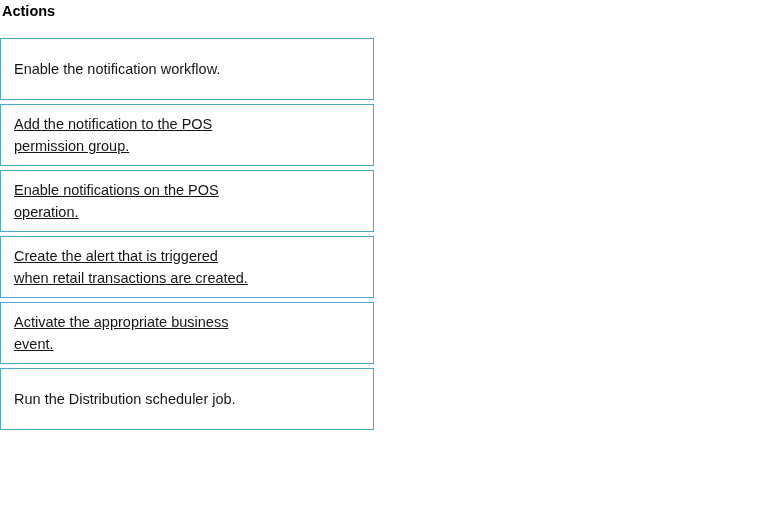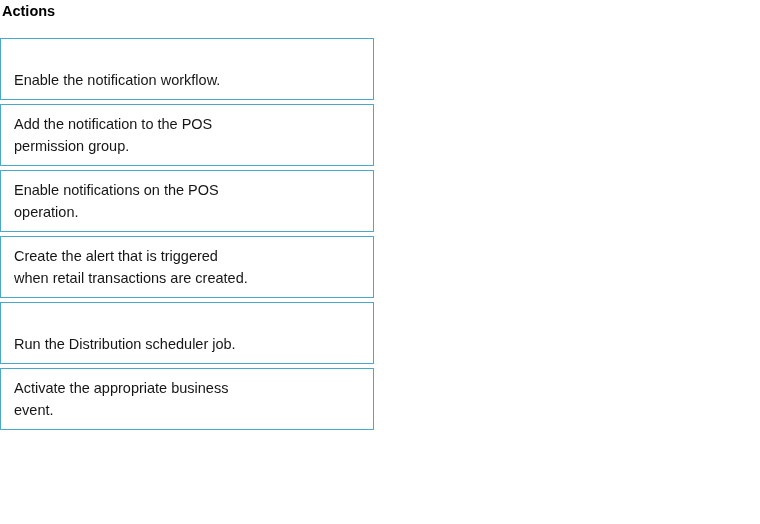--- a/index.html
+++ b/index.html
@@ -54,25 +54,25 @@
     font-size: 14.5px;
     line-height: 22px;
     color: #161616;
     padding: 8px 10px 8px 13px;
     margin-bottom: 4px;
     display: flex;
     align-items: center;
   }
   .action-item.one-line {
     height: 62px;
-    align-items: flex-end;
   }
   .action-item.two-line {
     height: 62px;
     align-items: flex-end;
+    text-decoration: underline;
   }
   .action-text {
     display: block;
     white-space: pre-line;
   }
   .answer-area {
     position: absolute;
     left: 0;
     top: 38px;
     width: 372px;
@@ -106,22 +106,22 @@
 permission group.</span>
     </div>
     <div class="action-item two-line">
       <span class="action-text">Enable notifications on the POS
 operation.</span>
     </div>
     <div class="action-item two-line">
       <span class="action-text">Create the alert that is triggered
 when retail transactions are created.</span>
     </div>
-    <div class="action-item one-line">
-      <span class="action-text">Run the Distribution scheduler job.</span>
-    </div>
     <div class="action-item two-line">
       <span class="action-text">Activate the appropriate business
 event.</span>
+    </div>
+    <div class="action-item one-line">
+      <span class="action-text">Run the Distribution scheduler job.</span>
     </div>
   </div>
 
 </div>
 
 </body></html>

